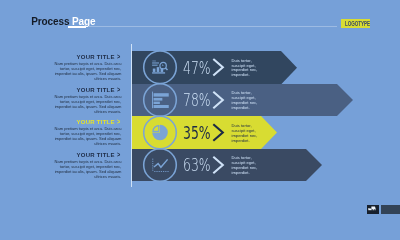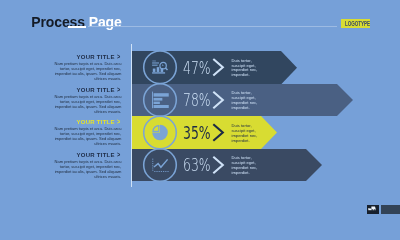--- a/index.html
+++ b/index.html
@@ -1,21 +1,21 @@
 <!DOCTYPE html>
 <html><head>
 <meta charset="utf-8">
 <style>
   html,body{margin:0;padding:0;}
   body{width:400px;height:225px;overflow:hidden;background:#76a0d8;
        font-family:"Liberation Sans",sans-serif;-webkit-font-smoothing:antialiased;}
   .slide{position:relative;width:400px;height:225px;overflow:hidden;background:#76a0d8;}
 
   
-  .hdr-title{position:absolute;left:31.3px;top:16.2px;font-size:14px;font-weight:bold;
+  .hdr-title{position:absolute;left:31.3px;top:16.2px;font-size:10px;font-weight:bold;
              letter-spacing:-0.12px;color:#141b26;white-space:nowrap;line-height:12px;}
   .hdr-title .pg{color:#ffffff;}
   .pg-ul{position:absolute;left:67.5px;top:26.3px;width:18.6px;height:1.3px;background:#ffffff;}
   .hdr-rule{position:absolute;left:88px;top:26.2px;width:249px;height:1.1px;background:#9dbbe3;}
   .logobox{position:absolute;left:341px;top:18.5px;width:28.5px;height:9.4px;background:#d8dc32;}
   .logobox span{display:block;text-align:center;font-size:6.4px;font-weight:bold;
                 color:#3b4a64;line-height:10px;letter-spacing:-0.1px;
                 transform:scaleX(0.72);transform-origin:center center;white-space:nowrap;}
 
   

